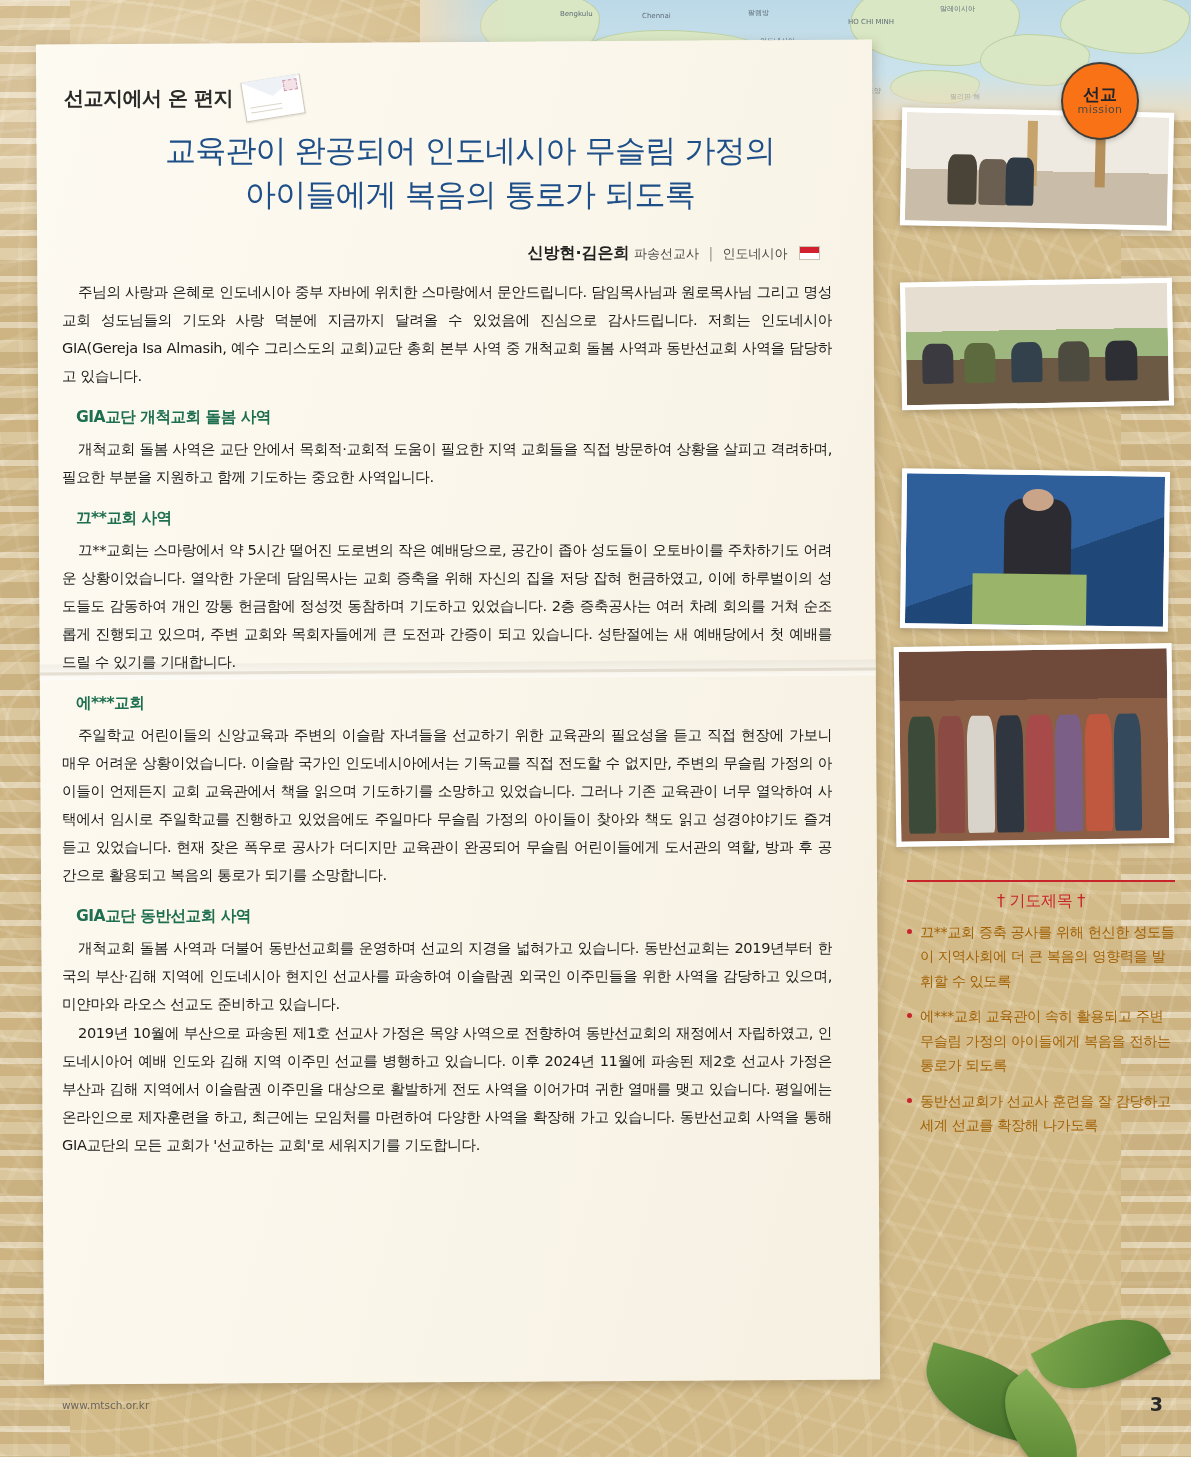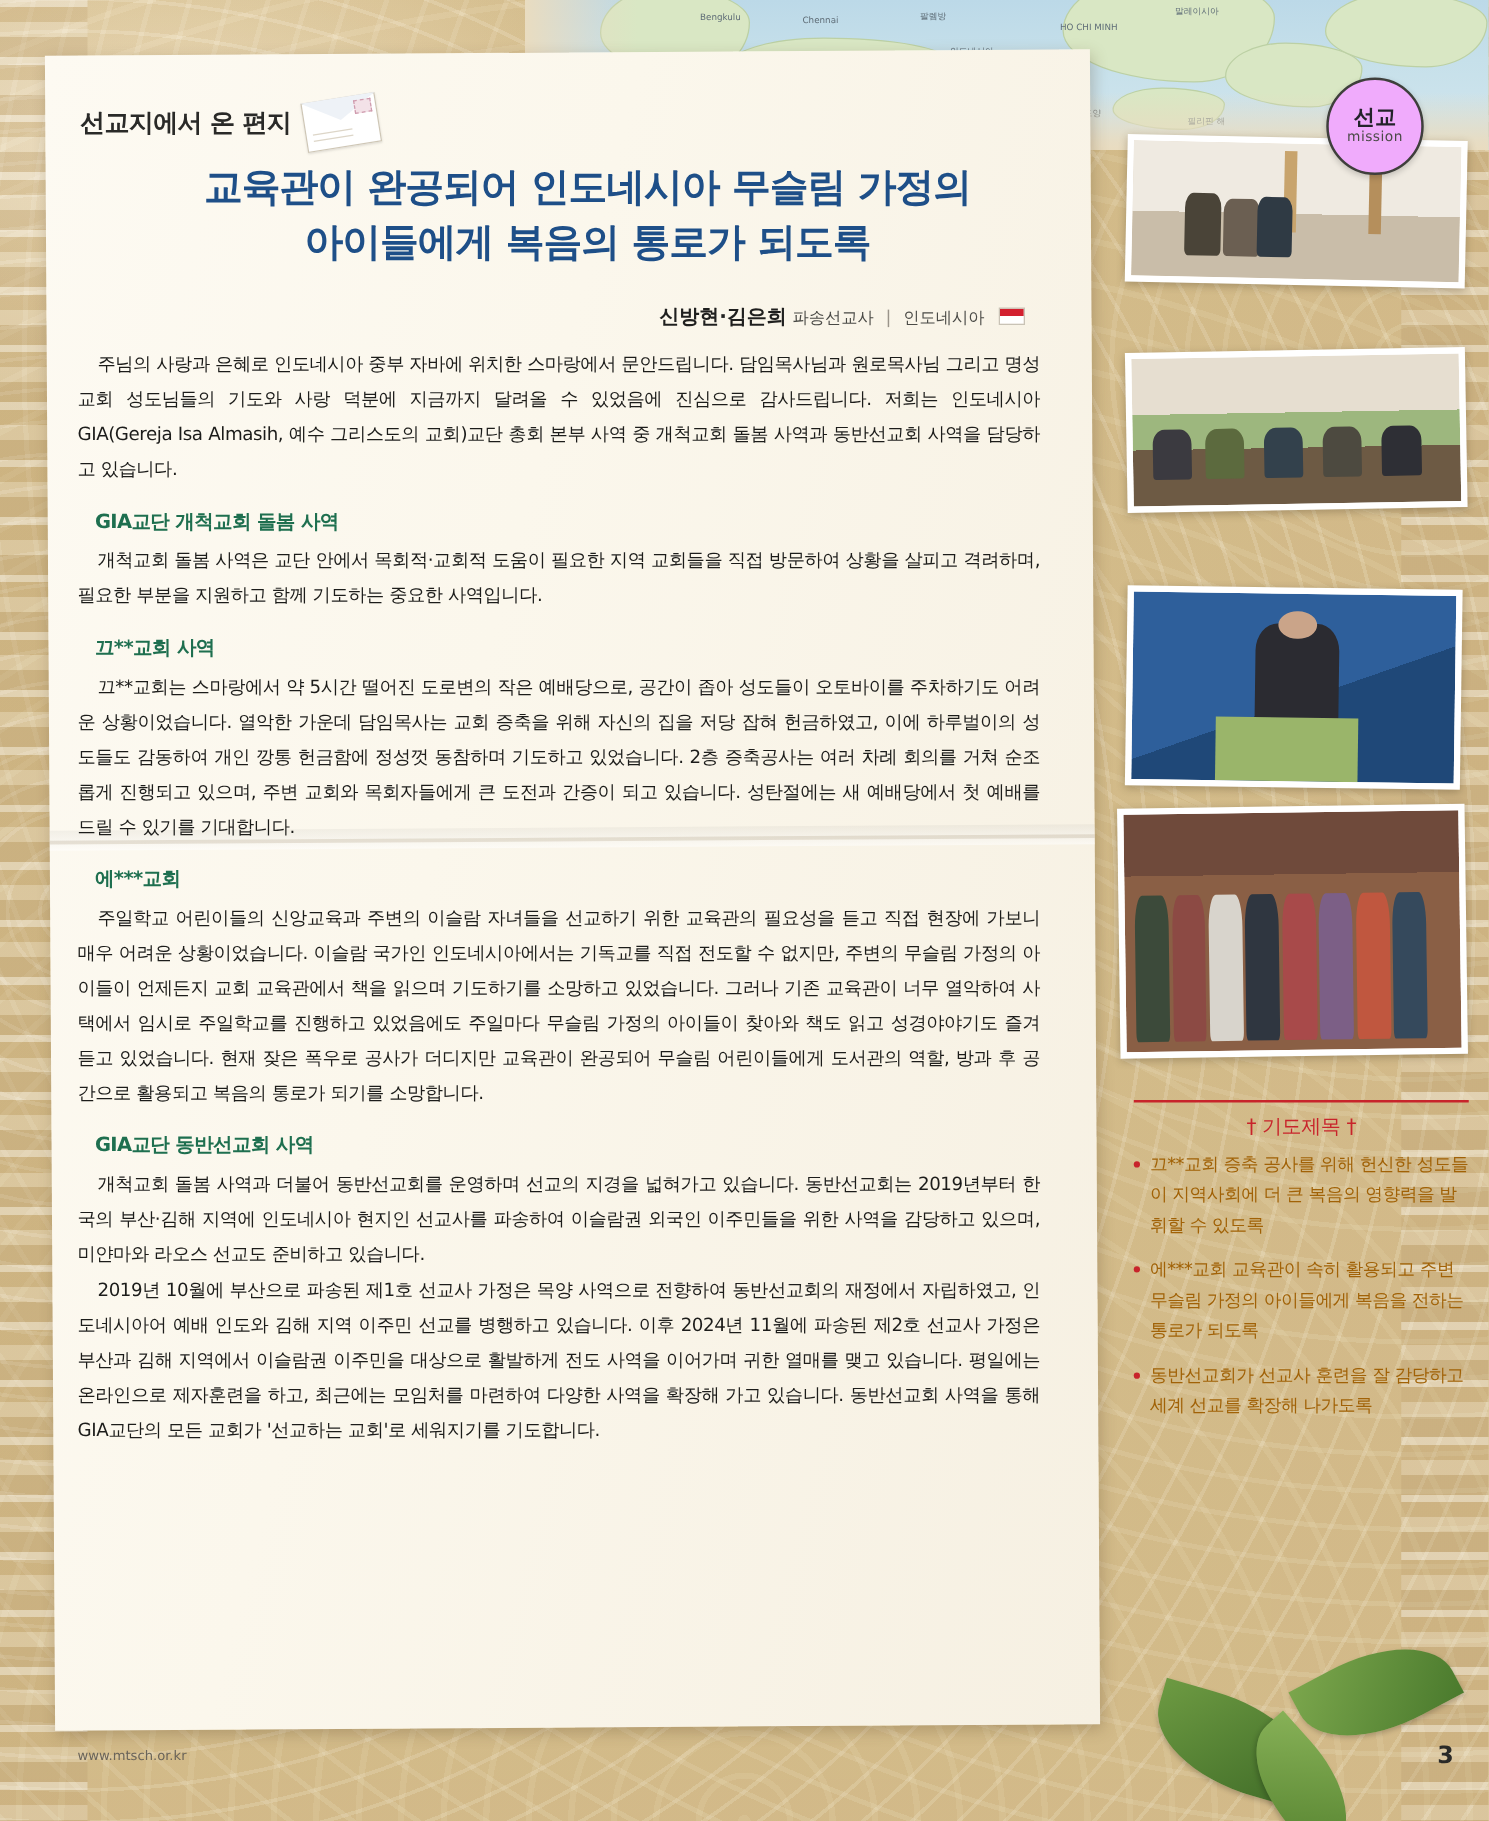--- a/index.html
+++ b/index.html
@@ -101,21 +101,21 @@
     position:absolute; right:4px; top:4px; width:14px; height:11px;
     background:#f3e2e8; border:1px dashed #cf9bae;
   }
   .envelope .line {
     position:absolute; left:6px; right:22px; height:1px; background:#ddd6c8;
   }
 
   h1.headline {
     position:absolute; left:120px; top:128px; width:700px;
     margin:0; text-align:center;
-    font-size:31px; line-height:1.42; font-weight:bold;
+    font-size:31px; line-height:1.42; font-weight:normal;
     color:#1e4f88; letter-spacing:-.8px;
   }
 
   .byline {
     position:absolute; left:120px; top:243px; width:700px;
     text-align:right; font-size:14px; color:#3a3a38;
   }
   .byline .names { font-size:16px; font-weight:bold; color:#1f1f1e; }
   .byline .role { font-size:13px; color:#4a4a46; }
   .byline .sep { color:#9a948a; margin:0 5px; }
@@ -133,21 +133,21 @@
   }
   .article p { margin:0 0 1px 0; text-indent:16px; }
   .article h2 {
     margin:13px 0 2px 14px; font-size:15.6px; font-weight:bold;
     color:#1e6f4f; letter-spacing:-.5px;
   }
 
   
   .mission-badge {
     position:absolute; right:52px; top:62px; width:78px; height:78px;
-    border-radius:50%; background:#f0abfc; border:2px solid #3f3f3c;
+    border-radius:50%; background:#f97316; border:2px solid #3f3f3c;
     display:flex; flex-direction:column; align-items:center; justify-content:center;
     box-shadow:0 2px 5px rgba(0,0,0,.2); z-index:6;
   }
   .mission-badge .ko { font-size:17px; font-weight:bold; color:#23232a; line-height:1.05; }
   .mission-badge .en { font-size:11px; color:#4a4a46; letter-spacing:.4px; }
 
   .photo {
     position:absolute; background:#fff; padding:5px 5px 5px 5px;
     box-shadow:0 2px 7px rgba(70,55,30,.33);
     overflow:hidden;
@@ -242,21 +242,21 @@
   <div class="map-land" style="left:160px; top:30px;  width:180px; height:48px;"></div>
   <div class="map-land" style="left:300px; top:46px;  width:150px; height:40px;"></div>
   <div class="map-land" style="left:430px; top:-20px; width:170px; height:86px;"></div>
   <div class="map-land" style="left:560px; top:34px;  width:110px; height:52px;"></div>
   <div class="map-land" style="left:640px; top:-6px;  width:130px; height:60px;"></div>
   <div class="map-land" style="left:470px; top:70px;  width:90px;  height:34px;"></div>
   <div class="map-land" style="left:210px; top:84px;  width:120px; height:30px;"></div>
 
   <div class="map-lbl" style="left:140px; top:10px;">Bengkulu</div>
   <div class="map-lbl" style="left:222px; top:12px;">Chennai</div>
-  <div class="map-lbl" style="left:316px; top:8px;text-align:center;">팔렘방</div>
+  <div class="map-lbl" style="left:328px; top:8px;text-align:center;">팔렘방</div>
   <div class="map-lbl" style="left:428px; top:18px;">HO CHI MINH</div>
   <div class="map-lbl" style="left:520px; top:4px;">말레이시아</div>
   <div class="map-lbl" style="left:170px; top:42px;">수라바야</div>
   <div class="map-lbl" style="left:340px; top:36px;">인도네시아</div>
   <div class="map-lbl" style="left:352px; top:48px;">Pulau Sulawesi</div>
   <div class="map-lbl" style="left:338px; top:60px;">자카르타</div>
   <div class="map-lbl" style="left:420px; top:56px;">반둥</div>
   <div class="map-lbl" style="left:440px; top:86px;">인도양</div>
   <div class="map-lbl" style="left:530px; top:92px;">필리핀 해</div>
   <div class="map-lbl" style="left:200px; top:90px;">티모르</div>

